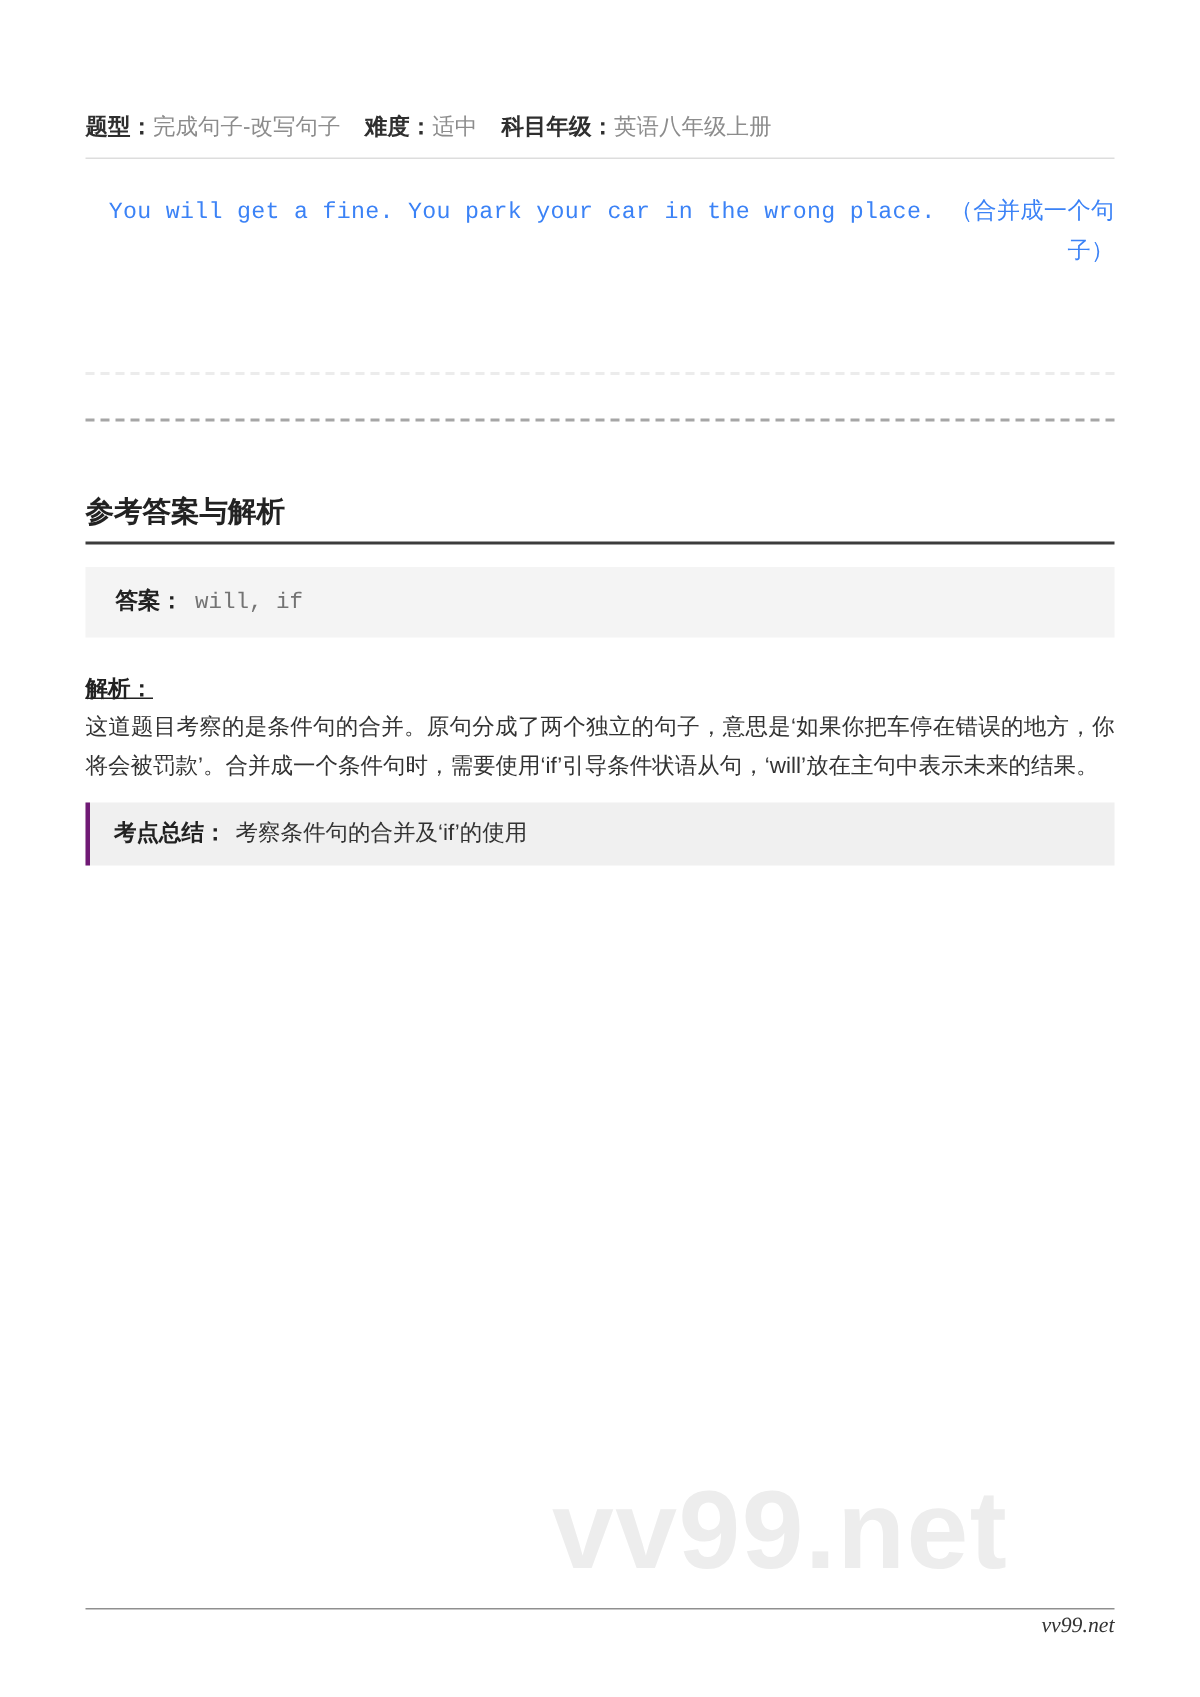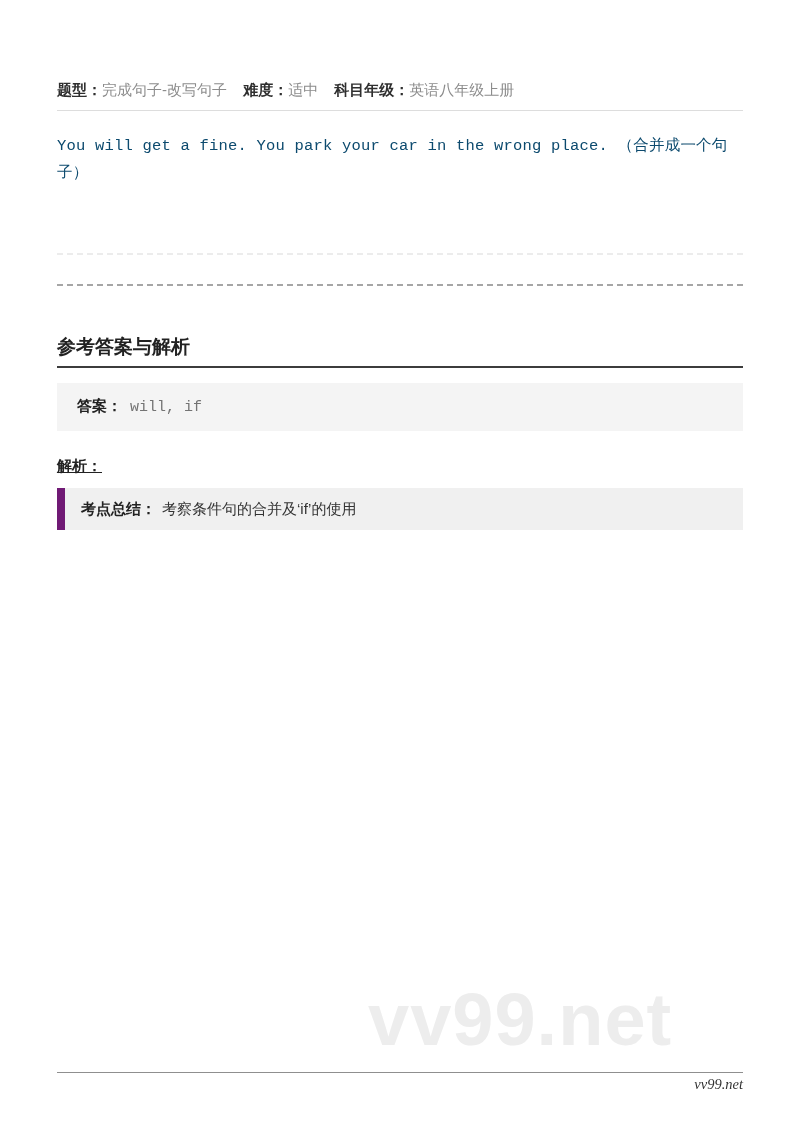--- a/index.html
+++ b/index.html
@@ -8,34 +8,35 @@
     width: 800px; height: 1131px;
     background: #ffffff;
     position: relative;
     overflow: hidden;
     font-family: "Liberation Sans", "DejaVu Sans", sans-serif;
     color: #333;
   }
   .content { padding: 0 57px; position: relative; z-index: 2; }
 
   
-  .meta-row { padding-top: 79px; font-size: 15px; line-height: 21px; white-space: nowrap; }
+  .meta-row { padding-top: 55px; font-size: 15px; line-height: 21px; white-space: nowrap; margin-top: 19px; }
   .meta-group { margin-right: 12px; }
   .meta-label { font-weight: bold; color: #2f2f2f; }
   .meta-value { color: #8c8c8c; }
 
   .rule-light { border-top: 1px solid #dddddd; margin-top: 10px; }
 
   
   .question {
     margin-top: 22px;
     font-family: "Liberation Mono", "DejaVu Sans Mono", monospace;
     font-size: 15.5px;
-    color: #0c4a6e;
+    color: #3b82f6;
     letter-spacing: 0.2px;
+    text-align: right;
   }
   .question p { margin: 0; line-height: 27px; }
 
   
   .dashed-light { border-top: 2px dashed #ececec; margin-top: 66px; }
   .dashed-dark  { border-top: 2px dashed #a6a6a6; margin-top: 29px; }
   .cut-hint { margin-top: 11px; text-align: center; font-size: 13px; color: #aaaaaa; line-height: 18px; }
 
   
   .section-title { margin: 48px 0 0 0; font-size: 19px; font-weight: bold; color: #222222; line-height: 25px; }
@@ -55,21 +56,21 @@
     margin-left: 8px;
     font-size: 15px;
   }
 
   .analysis-label { margin-top: 24px; font-weight: bold; font-size: 15px; color: #222222; line-height: 21px; text-decoration: underline; }
   .analysis-text { margin: 2px 0 0 0; font-size: 15px; line-height: 25.5px; color: #333333; text-align: justify; }
 
   .summary-box {
     margin-top: 12px;
     background: #f0f0f0;
-    border-left: 8px solid #701a75;
+    border-left: 3px solid #701a75;
     padding: 11px 16px;
     font-size: 15px;
     line-height: 20px;
   }
   .summary-text { margin-left: 6px; color: #333333; }
 
   
   .watermark {
     position: absolute;
     left: 368px; top: 983px;
@@ -119,20 +120,21 @@
   <div class="dashed-dark"></div>
 
   <h2 class="section-title">参考答案与解析</h2>
   <div class="rule-dark"></div>
 
   <div class="answer-box">
     <span class="bold-label">答案：</span><span class="mono-value">will, if</span>
   </div>
 
   <div class="analysis-label">解析：</div>
+  <p class="analysis-text">这道题目考察的是条件句的合并。原句分成了两个独立的句子，意思是‘如果你把车停在错误的地方，你将会被罚款’。合并成一个条件句时，需要使用‘if’引导条件状语从句，‘will’放在主句中表示未来的结果。</p>
 
   <div class="summary-box">
     <span class="bold-label">考点总结：</span><span class="summary-text">考察条件句的合并及‘if’的使用</span>
   </div>
 
 </div>
 
 <div class="watermark">vv99.net</div>
 
 <div class="footer">

